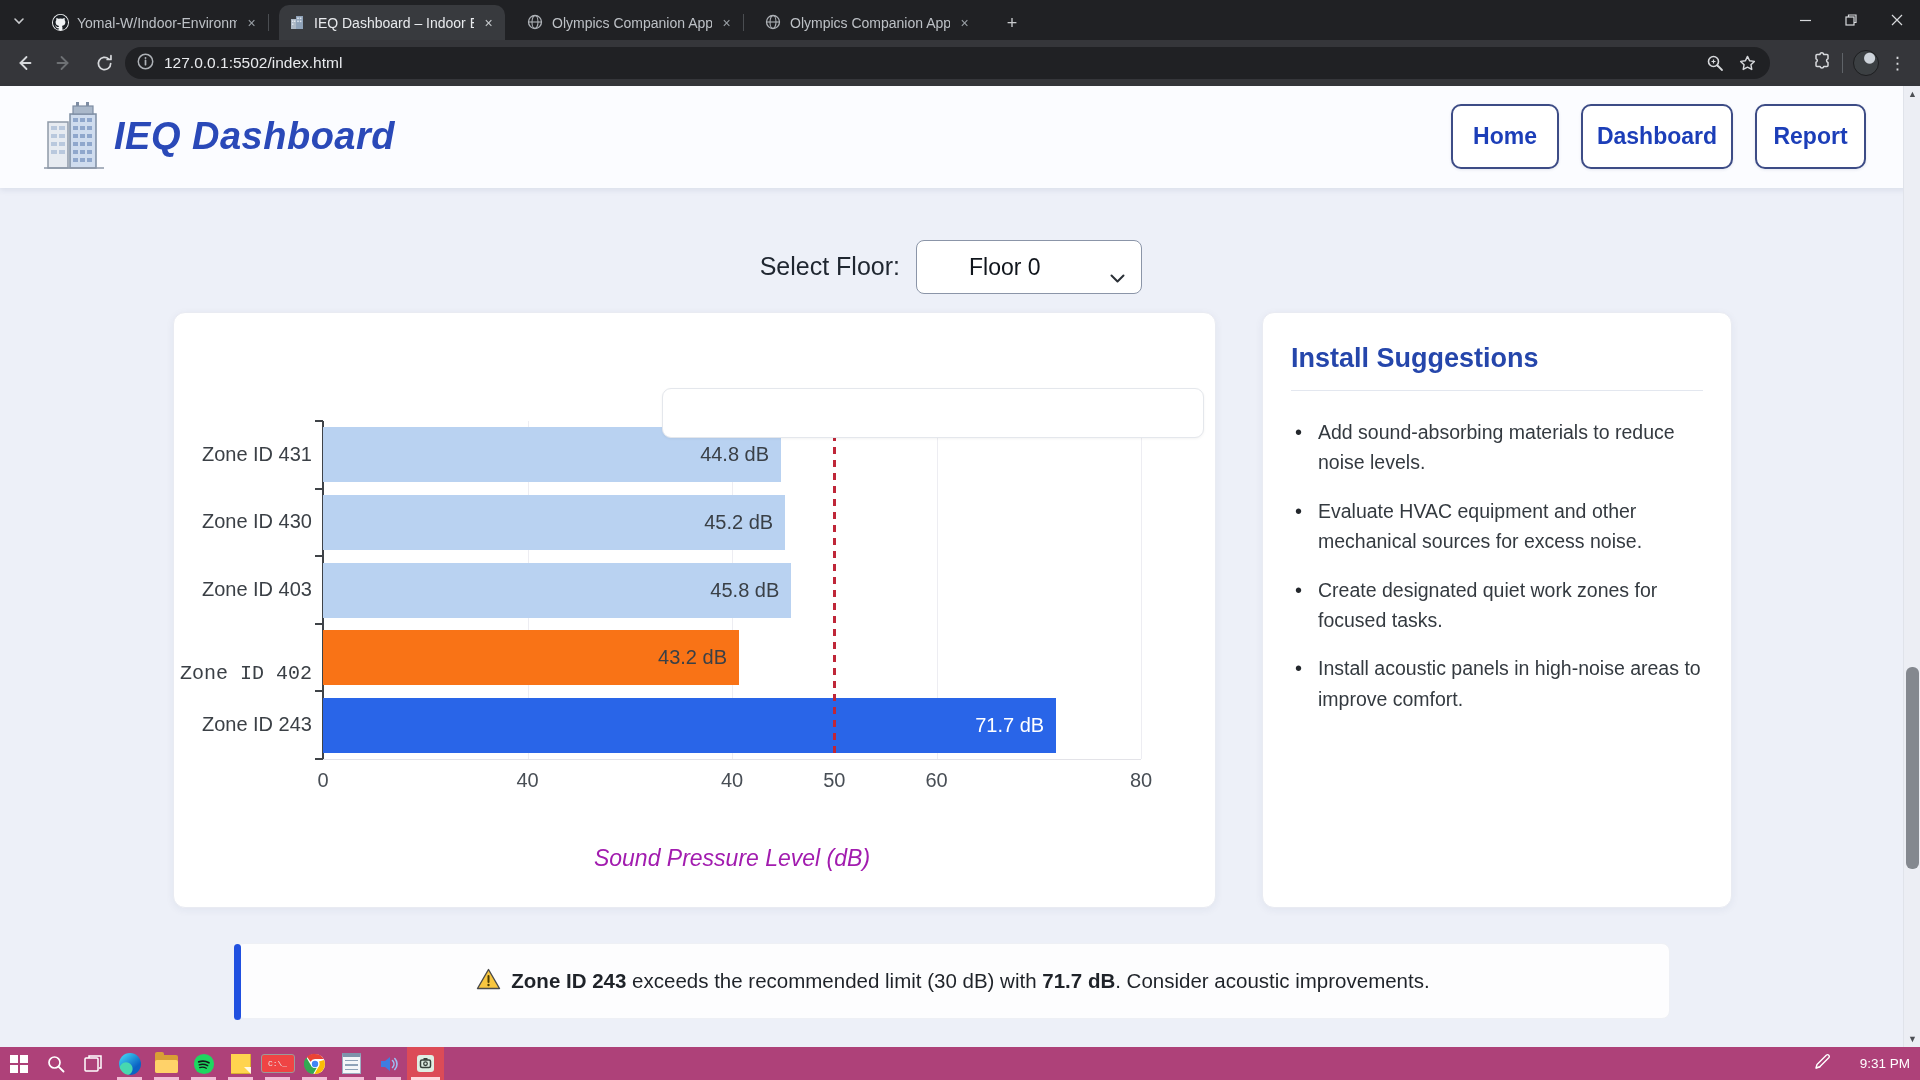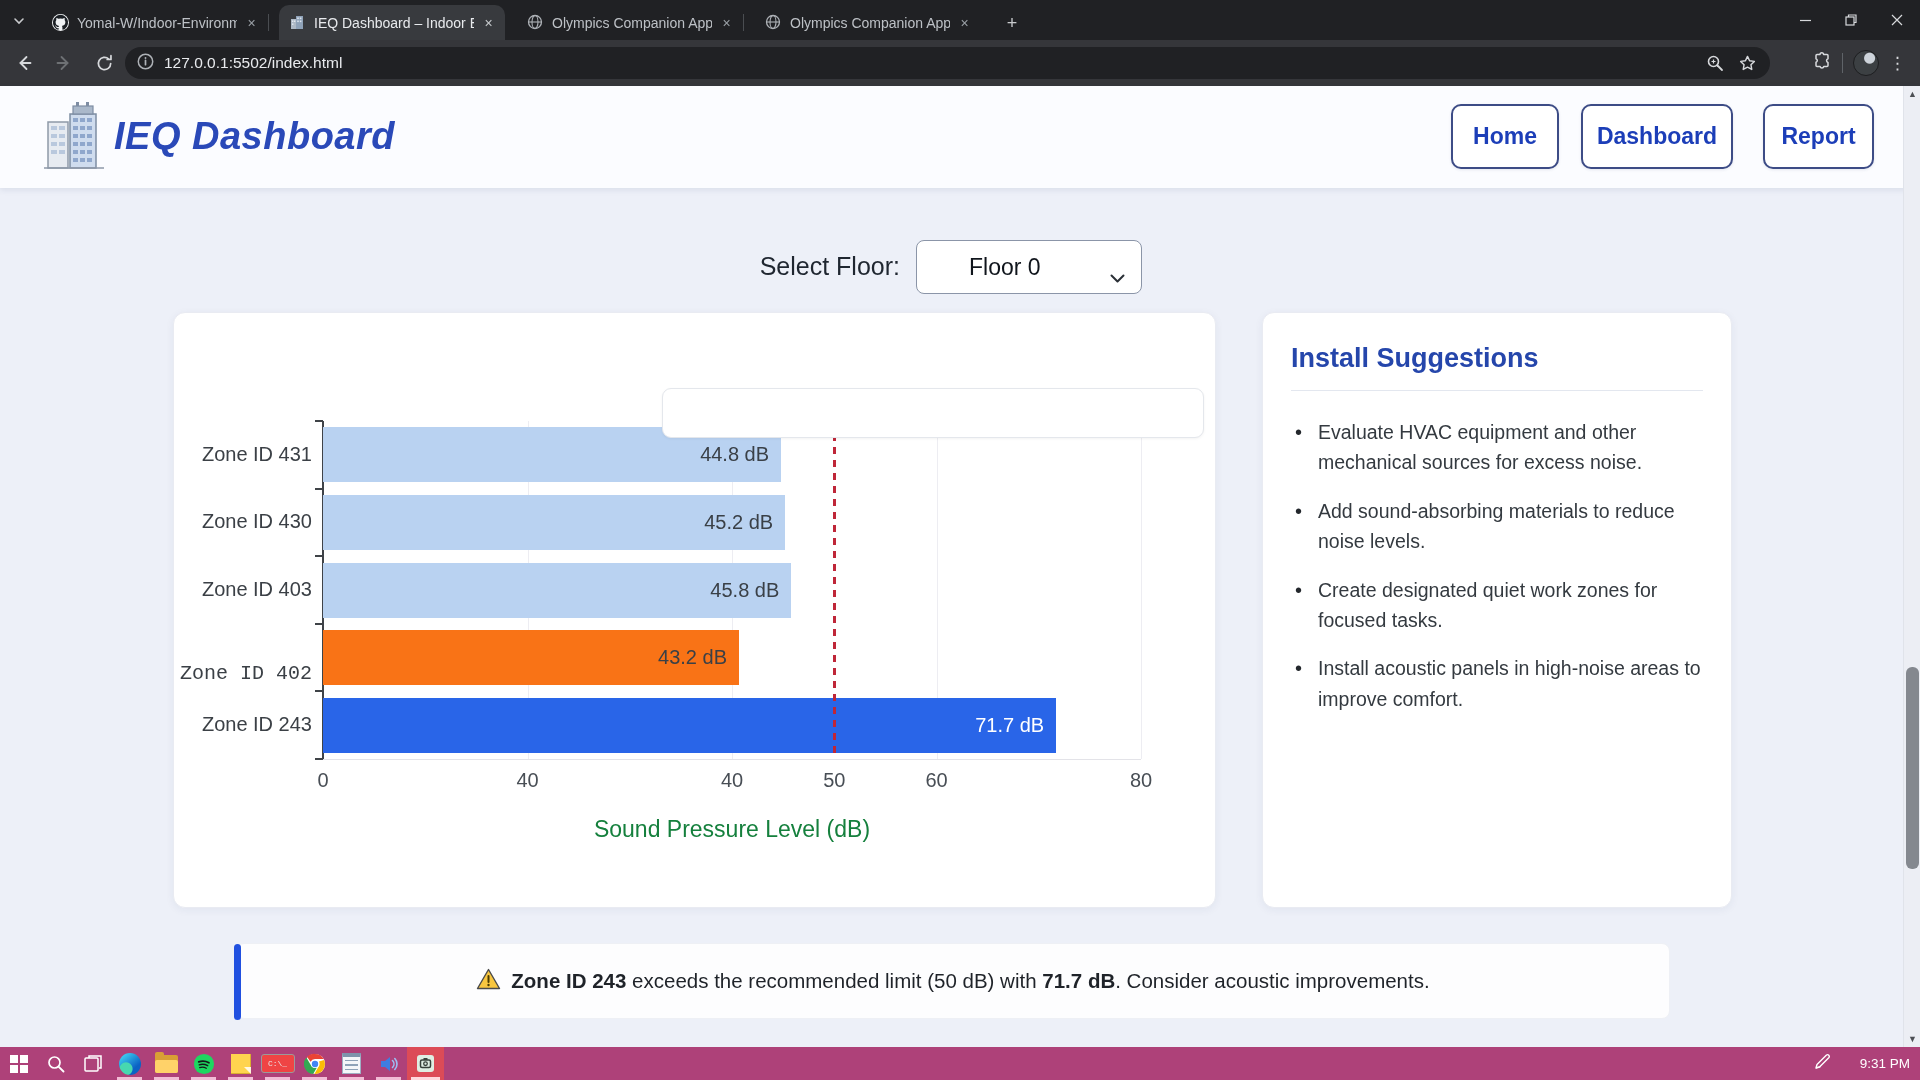--- a/index.html
+++ b/index.html
@@ -36,21 +36,21 @@
   .sb-arrow { position:absolute; left:0; width:17px; height:16px; display:flex; align-items:center; justify-content:center; color:#4c4f54; font-size:9px; }
   .sb-thumb { position:absolute; left:2px; top:581px; width:13px; height:202px; background:#84888f; border-radius:6px; }
 
   
   .app-header { position:absolute; left:0; top:86px; width:1920px; height:102px; background:#fbfcff; box-shadow:0 2px 6px rgba(40,60,110,.10); z-index:3; }
   .logo-svg { position:absolute; left:42px; top:14px; }
   .app-title { position:absolute; left:114px; top:29px; font-size:38px; font-weight:800; font-style:italic; color:#2a49b8; letter-spacing:.5px; }
   .nav-btn { position:absolute; top:18px; height:65px; background:#fff; border:2px solid#3d4c86; border-radius:10px; display:flex; align-items:center; justify-content:center; font-size:23px; font-weight:700; color:#1c3eb8; box-shadow:0 1px 3px rgba(30,50,100,.10); cursor:pointer; }
   .nav-home { left:1451px; width:108px; }
   .nav-dash { left:1581px; width:152px; }
-  .nav-report { left:1755px; width:111px;margin-left:8px; }
+  .nav-report { left:1755px; width:111px; }
 
   
   .floor-label { position:absolute; left:640px; top:252px; width:260px; text-align:right; font-size:25px; color:#1f2630; }
   .floor-select { position:absolute; left:916px; top:240px; width:226px; height:54px; background:#fff; border:1.5px solid #8b95a8; border-radius:8px; display:flex; align-items:center; font-size:23px; color:#10151c; padding-left:52px; cursor:pointer; }
   .floor-chevron { position:absolute; right:16px; top:22px; color:#2a2f36; }
 
   
   .card { position:absolute; background:#fff; border:1px solid #e9ebf2; border-radius:12px; box-shadow:0 2px 8px rgba(30,50,100,.06); }
   .chart-card { left:173px; top:312px; width:1043px; height:596px; }
   .sugg-card { left:1262px; top:312px; width:470px; height:596px; padding:30px 28px; }
@@ -60,21 +60,21 @@
   .cat-labels { position:absolute; left:0; top:108px; width:138px; height:338px; }
   .cat-label { position:absolute; left:0; width:138px; text-align:right; font-size:20px; color:#3b4046; }
   .plot-area { position:absolute; left:149px; top:108px; width:818px; height:338px; }
   .gridline { position:absolute; top:0; width:1px; height:338px; background:#ededf2; }
   .limit-line { position:absolute; top:0; width:3px; height:338px; background:repeating-linear-gradient(to bottom, #bf2638 0 7px, transparent 7px 13px); z-index:4; }
   .bar { position:absolute; left:0; height:55px; display:flex; align-items:center; justify-content:flex-end; padding-right:12px; font-size:20px; }
   .axis-y { position:absolute; left:-1px; top:0; width:2px; height:338px; background:#3f4348; }
   .axis-y-tick { position:absolute; left:-8px; width:8px; height:2px; background:#3f4348; }
   .axis-x { position:absolute; left:0; top:338px; width:100%; height:1px; background:#e3e3e8; }
   .xtick { position:absolute; top:456px; width:60px; text-align:center; font-size:20px; color:#484e55; }
-  .axis-title { position:absolute; left:149px; top:503px; width:818px; text-align:center; font-size:23px; color:#15803d; }
+  .axis-title { position:absolute; left:149px; top:532px; width:818px; text-align:center; font-size:23px; color:#a21caf;font-style:italic; }
 
   
   .sugg-title { font-size:27px; font-weight:700; color:#2546ab; }
   .sugg-divider { margin-top:16px; height:1px; background:#e3e7ef; }
   .sugg-list { margin-top:26px; list-style:none; }
   .sugg-list li { position:relative; padding-left:27px; font-size:19.5px; line-height:1.56; color:#343a40; margin-bottom:18px; }
   .sugg-list li::before { content:"•"; position:absolute; left:4px; top:0; color:#23272c; font-size:20px; }
 
   
   .alert-card { position:absolute; left:236px; top:943px; width:1434px; height:76px; background:#fdfdfe; border:1px solid #eef0f5; border-radius:8px; display:flex; align-items:center; justify-content:center; gap:10px; font-size:20.5px; color:#1f2329; }
@@ -339,37 +339,37 @@
         <div class="xtick" style="left: 732.5px;">60</div>
         <div class="xtick" style="left: 937px;">80</div>
       </div>
     <div class="axis-title">Sound Pressure Level (dB)</div>
   </div>
 
   <div class="card sugg-card">
     <div class="sugg-title">Install Suggestions</div>
     <div class="sugg-divider"></div>
     <ul class="sugg-list" id="sugg-list">
+        <li>Add sound-absorbing materials to reduce noise levels.</li>
         <li>Evaluate HVAC equipment and other mechanical sources for excess noise.</li>
-        <li>Add sound-absorbing materials to reduce noise levels.</li>
         <li>Create designated quiet work zones for focused tasks.</li>
         <li>Install acoustic panels in high-noise areas to improve comfort.</li>
       </ul>
   </div>
 
   <div class="alert-card">
     <span class="alert-accent"></span>
     <span>
       <svg width="25" height="22" viewBox="0 0 25 22">
           <path d="M12.5 1.5L23.5 20.5H1.5z" fill="#f8c63f" stroke="#4a4a4a" stroke-width="1.4" stroke-linejoin="round"></path>
           <path d="M12.5 8v6" stroke="#4a3b00" stroke-width="2" stroke-linecap="round"></path>
           <circle cx="12.5" cy="17" r="1.2" fill="#4a3b00"></circle>
         </svg>
     </span>
-    <span class="alert-text"><b>Zone ID 243</b><span> exceeds the recommended limit (50 dB) with </span><b>71.7 dB</b><span>. Consider acoustic improvements.</span></span>
+    <span class="alert-text"><b>Zone ID 243</b><span> exceeds the recommended limit (30 dB) with </span><b>71.7 dB</b><span>. Consider acoustic improvements.</span></span>
   </div>
 
   <div class="taskbar">
     <div class="tb-slot">
       <svg width="18" height="18" viewBox="0 0 18 18">
           <rect x="0" y="0" width="8" height="8" fill="#fff"></rect>
           <rect x="10" y="0" width="8" height="8" fill="#fff"></rect>
           <rect x="0" y="10" width="8" height="8" fill="#fff"></rect>
           <rect x="10" y="10" width="8" height="8" fill="#fff"></rect>
         </svg>

